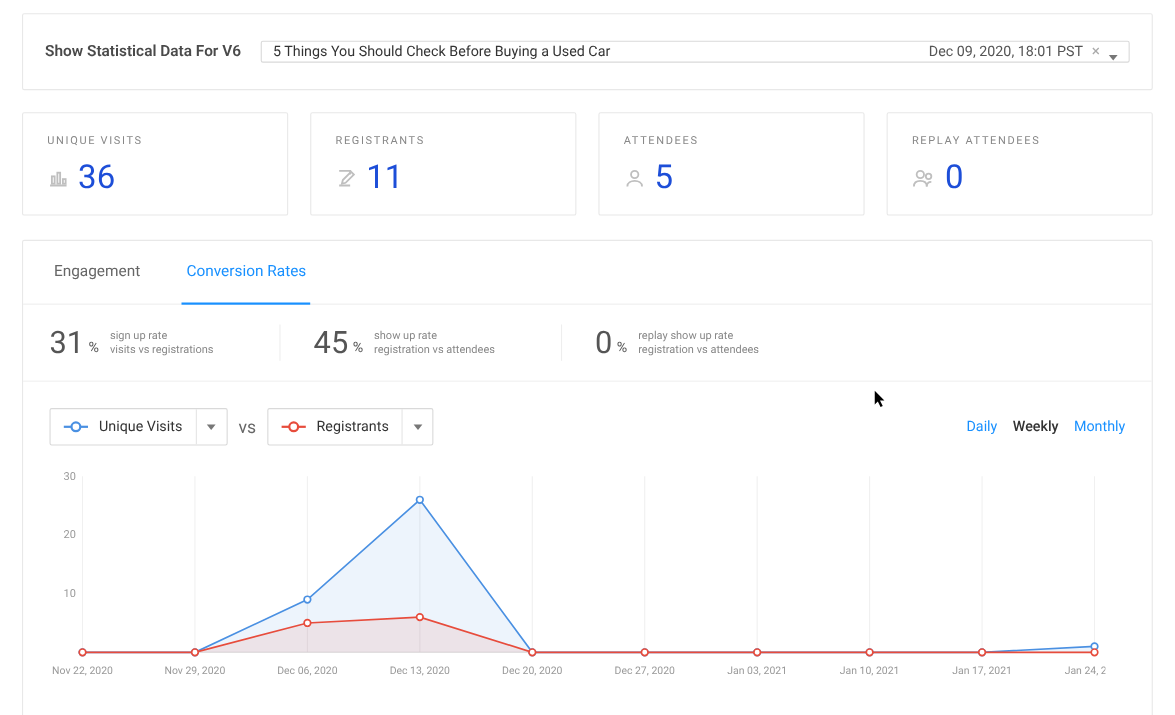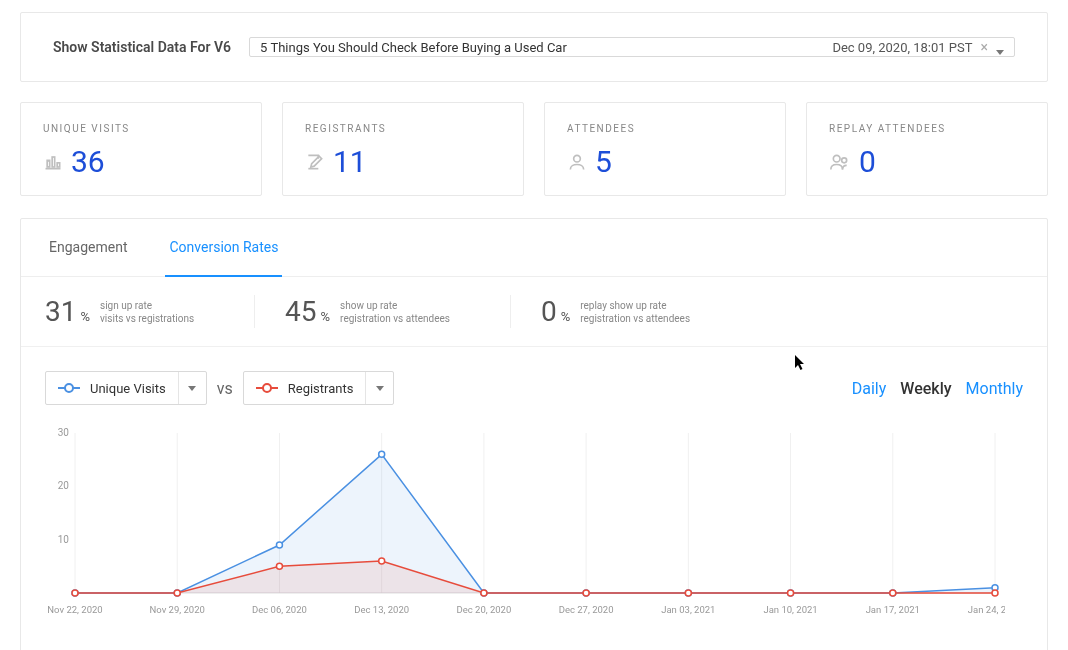--- a/index.html
+++ b/index.html
@@ -8,21 +8,21 @@
     font-family: -apple-system, BlinkMacSystemFont, "Segoe UI", Roboto, Helvetica, Arial, sans-serif;
     background: #ffffff;
     color: #333;
     font-size: 13px;
     width: 1068px;
   }
   .wrap { padding: 0 20px; }
   .header-card {
     border: 1px solid #e8e8e8;
     border-radius: 2px;
-    padding: 24px 32px;
+    padding: 24px 20px;
     display: flex;
     align-items: center;
     gap: 18px;
     margin-top: 12px;
   }
   .header-label { font-weight: 600; color: #4a4a4a; font-size: 14px; white-space: nowrap; }
   .dropdown {
     flex: 1;
     border: 1px solid #d9d9d9;
     border-radius: 2px;
@@ -76,21 +76,21 @@
     height: 34px;
     display: flex;
     align-items: center;
     background: #fff;
   }
   .picker-main { display: flex; align-items: center; gap: 10px; padding: 0 12px; }
   .picker-arrow { border-left: 1px solid #e5e5e5; width: 28px; height: 100%; display: flex; align-items: center; justify-content: center; }
   .color-line { display: inline-block; width: 22px; height: 2px; position: relative; }
   .color-line::after { content: ""; position: absolute; left: 50%; top: 50%; width: 6px; height: 6px; border-radius: 50%; background: #fff; transform: translate(-50%, -50%); border: 2px solid currentColor; }
   .vs { color: #666; font-size: 16px; }
-  .granularity { display: flex; gap: 14px; font-size: 16px; margin-left: 27px; }
+  .granularity { display: flex; gap: 14px; font-size: 13px; margin-left: 27px; }
   .gran-item { color: #1890ff; cursor: pointer; }
   .gran-item.active { color: #333; font-weight: 500; }
 
   .chart-area { position: relative; padding: 8px 24px 28px 24px; }
   svg { display: block; }
   .grid-line { stroke: #f0f0f0; stroke-width: 1; }
   .y-tick { font-size: 10px; fill: #999; text-anchor: end; }
   .x-tick { font-size: 9.5px; fill: #999; text-anchor: middle; }
 
   .cursor { position: absolute; left: 795px; top: 355px; width: 12px; height: 16px; }

